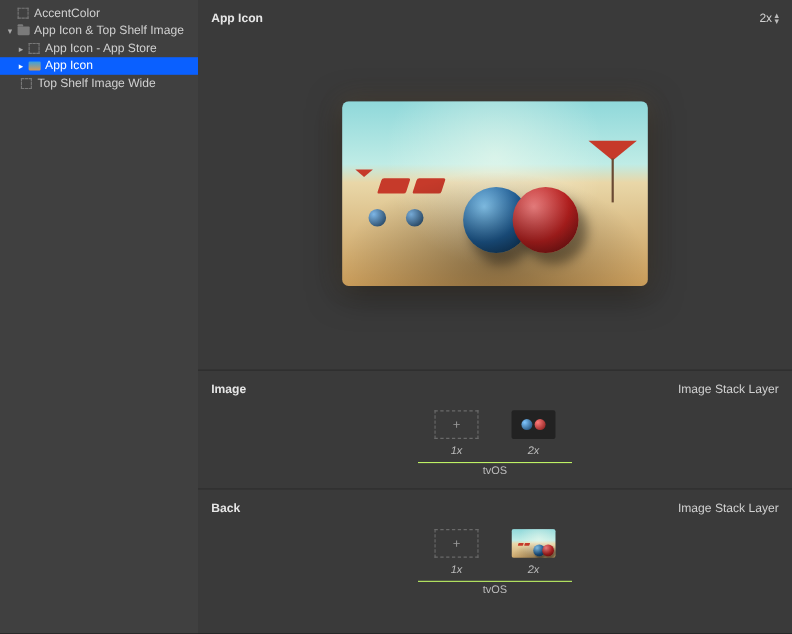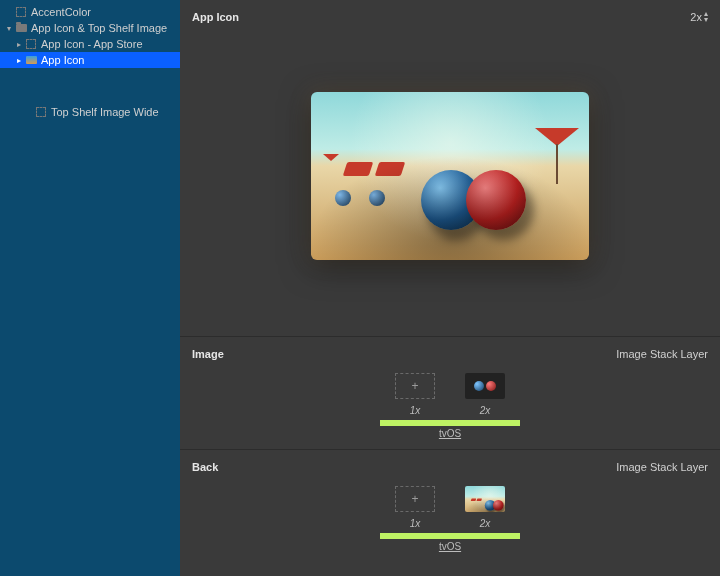--- a/index.html
+++ b/index.html
@@ -1,27 +1,27 @@
 <!DOCTYPE html>
 <html><head>
 <meta charset="utf-8">
 <style>
   * { box-sizing: border-box; margin: 0; padding: 0; }
   html, body { width: 720px; height: 576px; overflow: hidden; font-family: -apple-system, "Helvetica Neue", Arial, sans-serif; background: #1e1e1e; color: #ddd; font-size: 11px; }
   .app { display: flex; width: 100%; height: 100%; }
 
   
-  .sidebar { width: 180px; background: #0c4a6e; padding-top: 4px; color: #d0d0d0; overflow: hidden; }
+  .sidebar { width: 180px; background: #404040; padding-top: 4px; color: #d0d0d0; overflow: hidden; }
   .tree-row { display: flex; align-items: center; height: 16px; padding-right: 4px; white-space: nowrap; }
   .tree-row.selected { background: #0a60ff; color: #fff; }
   .disclosure { width: 10px; text-align: center; font-size: 8px; color: #aaa; cursor: pointer; user-select: none; }
   .tree-row.selected .disclosure { color: #fff; }
   .indent-1 { padding-left: 4px; }
   .indent-2 { padding-left: 14px; }
-  .indent-3 { padding-left: 24px; margin-top: 36px; }
+  .indent-3 { padding-left: 7px; }
   .ico-slot { width: 14px; height: 14px; display: inline-flex; align-items: center; justify-content: center; margin-right: 3px; }
   .ico-box { width: 10px; height: 10px; border: 1px dashed #777; }
   .ico-folder { width: 11px; height: 8px; background: #7a7a7a; border-radius: 1px; position: relative; }
   .ico-folder::before { content: ""; position: absolute; top: -2px; left: 0; width: 5px; height: 2px; background: #7a7a7a; border-radius: 1px 1px 0 0; }
   .ico-app { width: 11px; height: 8px; border-radius: 1px; background: linear-gradient(#3aa0e0,#d49a55); }
   .tree-label { font-size: 11px; }
 
   
   .main { flex: 1; background: #3a3a3a; display: flex; flex-direction: column; overflow: hidden; }
   .section { padding: 8px 12px 10px 12px; position: relative; }
@@ -54,21 +54,21 @@
   .slot-row { display:flex; justify-content:center; gap:30px; margin-top:10px; }
   .slot { display:flex; flex-direction:column; align-items:center; gap:6px; }
   .well { width:40px; height:26px; border:1px dashed #6a6a6a; display:flex; align-items:center; justify-content:center; color:#9a9a9a; font-size:12px; cursor:pointer; }
   .thumb  { width:40px; height:26px; border-radius:2px; overflow:hidden; cursor:pointer; }
   .thumb.balls { background:#222; display:flex; align-items:center; justify-content:center; gap:2px; }
   .tball { width:10px; height:10px; border-radius:50%; }
   .tball.b { background: radial-gradient(circle at 30% 30%, #7fc6ff, #123a60); }
   .tball.r { background: radial-gradient(circle at 30% 30%, #ff7a7a, #7a1210); }
   .slot-label { font-size:10px; color:#bcbcbc;font-style:italic; }
   .platform-row { display:flex; justify-content:center; margin-top:4px; }
-  .platform-rule { width:140px; border-top:6px solid #bef264; text-align:center; padding-top:2px; font-size:10px; color:#bcbcbc;text-decoration:underline; }
+  .platform-rule { width:140px; border-top:1px solid #bef264; text-align:center; padding-top:2px; font-size:10px; color:#bcbcbc; }
 </style>
 </head>
 <body>
 
 <div class="app">
 
   <div class="sidebar">
     <div class="tree-row indent-1">
       <span class="disclosure"></span>
       <span class="ico-slot">

